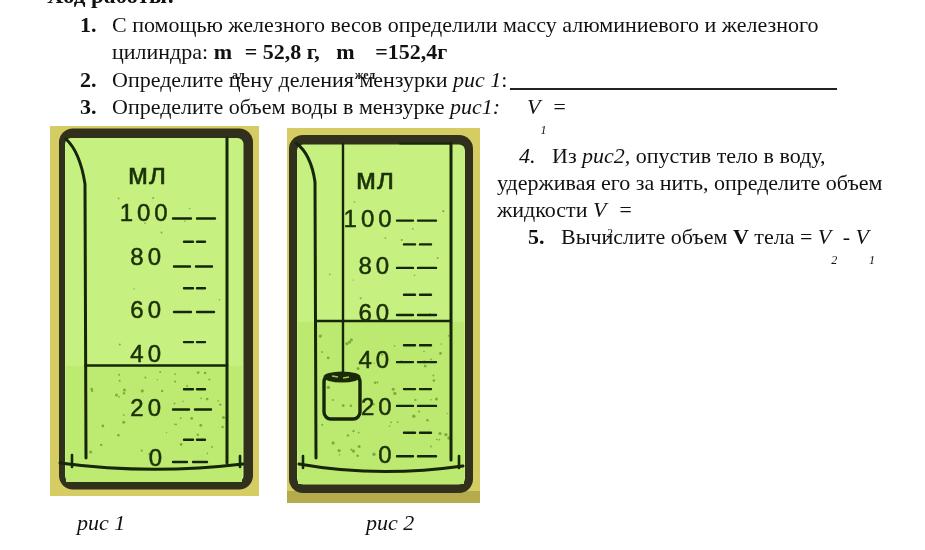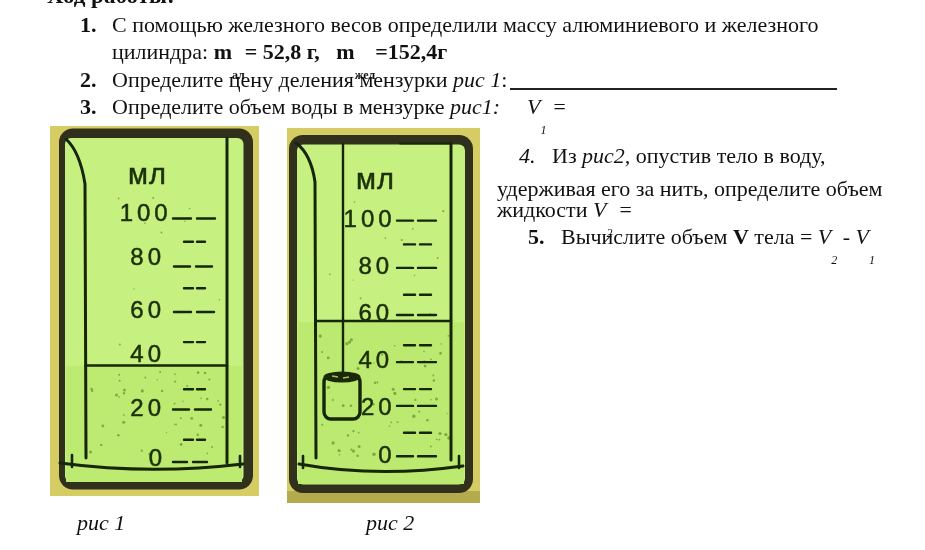--- a/index.html
+++ b/index.html
@@ -23,21 +23,21 @@
 
 <div class="ln" style="left:80px;top:69px;"><span class="b">2.</span></div>
 <div class="ln" style="left:112px;top:69px;">Определите цену деления мензурки <span class="bi">рис 1</span>:</div>
 <div style="position:absolute;left:510px;top:88px;width:327px;height:2px;background:#222;"></div>
 
 <div class="ln" style="left:80px;top:96px;"><span class="b">3.</span></div>
 <div class="ln" style="left:112px;top:96px;text-align:center;">Определите объем воды в мензурке <span class="bi">рис1:</span></div>
 <div class="ln bi" style="left:527px;top:96px;">V<sub>1</sub> =</div>
 
 <div class="ln" style="left:519px;top:145px;"><span class="bi">4.</span>&nbsp;&nbsp; Из <span class="bi">рис2,</span> опустив тело в воду,</div>
-<div class="ln" style="left:497px;top:178px;">удерживая его за нить, определите объем</div>
+<div class="ln" style="left:497px;top:172px;">удерживая его за нить, определите объем</div>
 <div class="ln" style="left:497px;top:199px;">жидкости <span class="bi">V<sub>2</sub> =</span></div>
 <div class="ln" style="left:528px;top:226px;"><span class="b">5.</span>&nbsp;&nbsp; Вычислите объем <span class="b">V</span> тела = <span class="bi">V<sub>2</sub> - V<sub>1</sub></span></div>
 
 <div class="ln bi" style="left:77px;top:512px;">рис 1</div>
 <div class="ln bi" style="left:366px;top:512px;">рис 2</div>
 
 <svg class="fig" style="left:50px;top:126px;" width="209" height="370" viewBox="0 0 209 370">
   <rect x="0" y="0" width="209" height="370" fill="#d6cc64"></rect>
   <rect x="9" y="2.5" width="194" height="361" rx="14" fill="#30301c"></rect>
   <rect x="15" y="12" width="178.5" height="344" rx="6" fill="#c6f07f"></rect>

